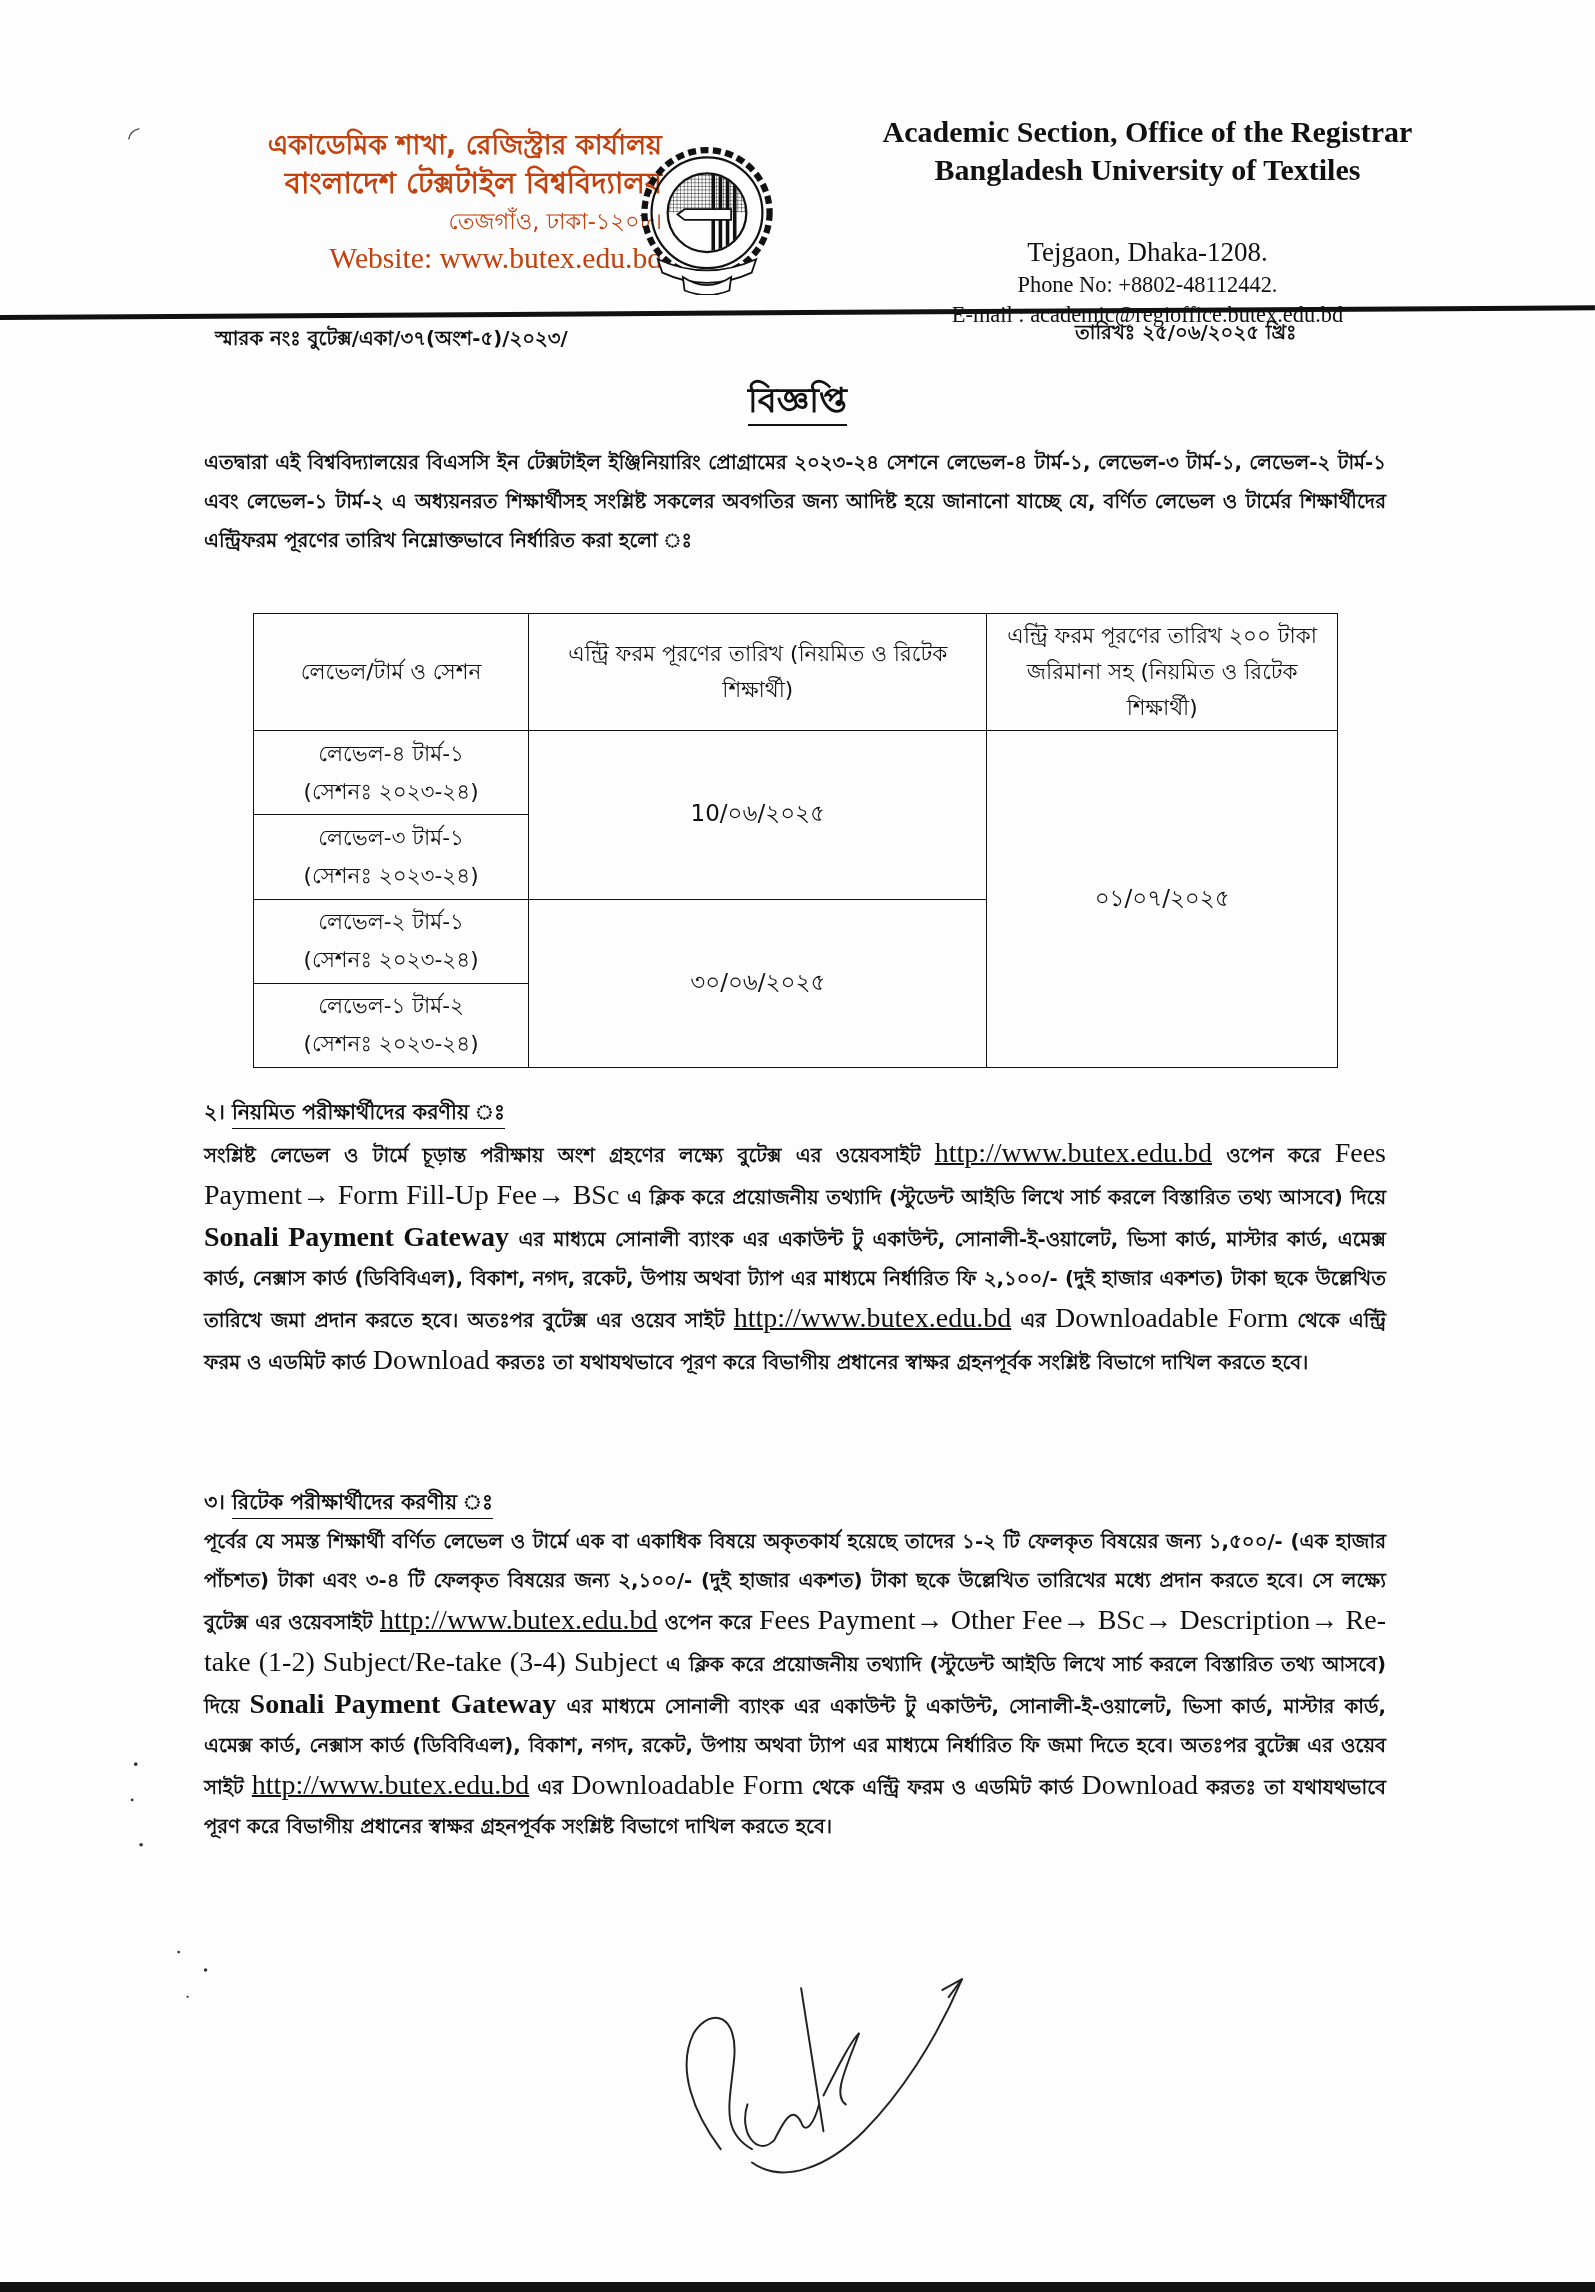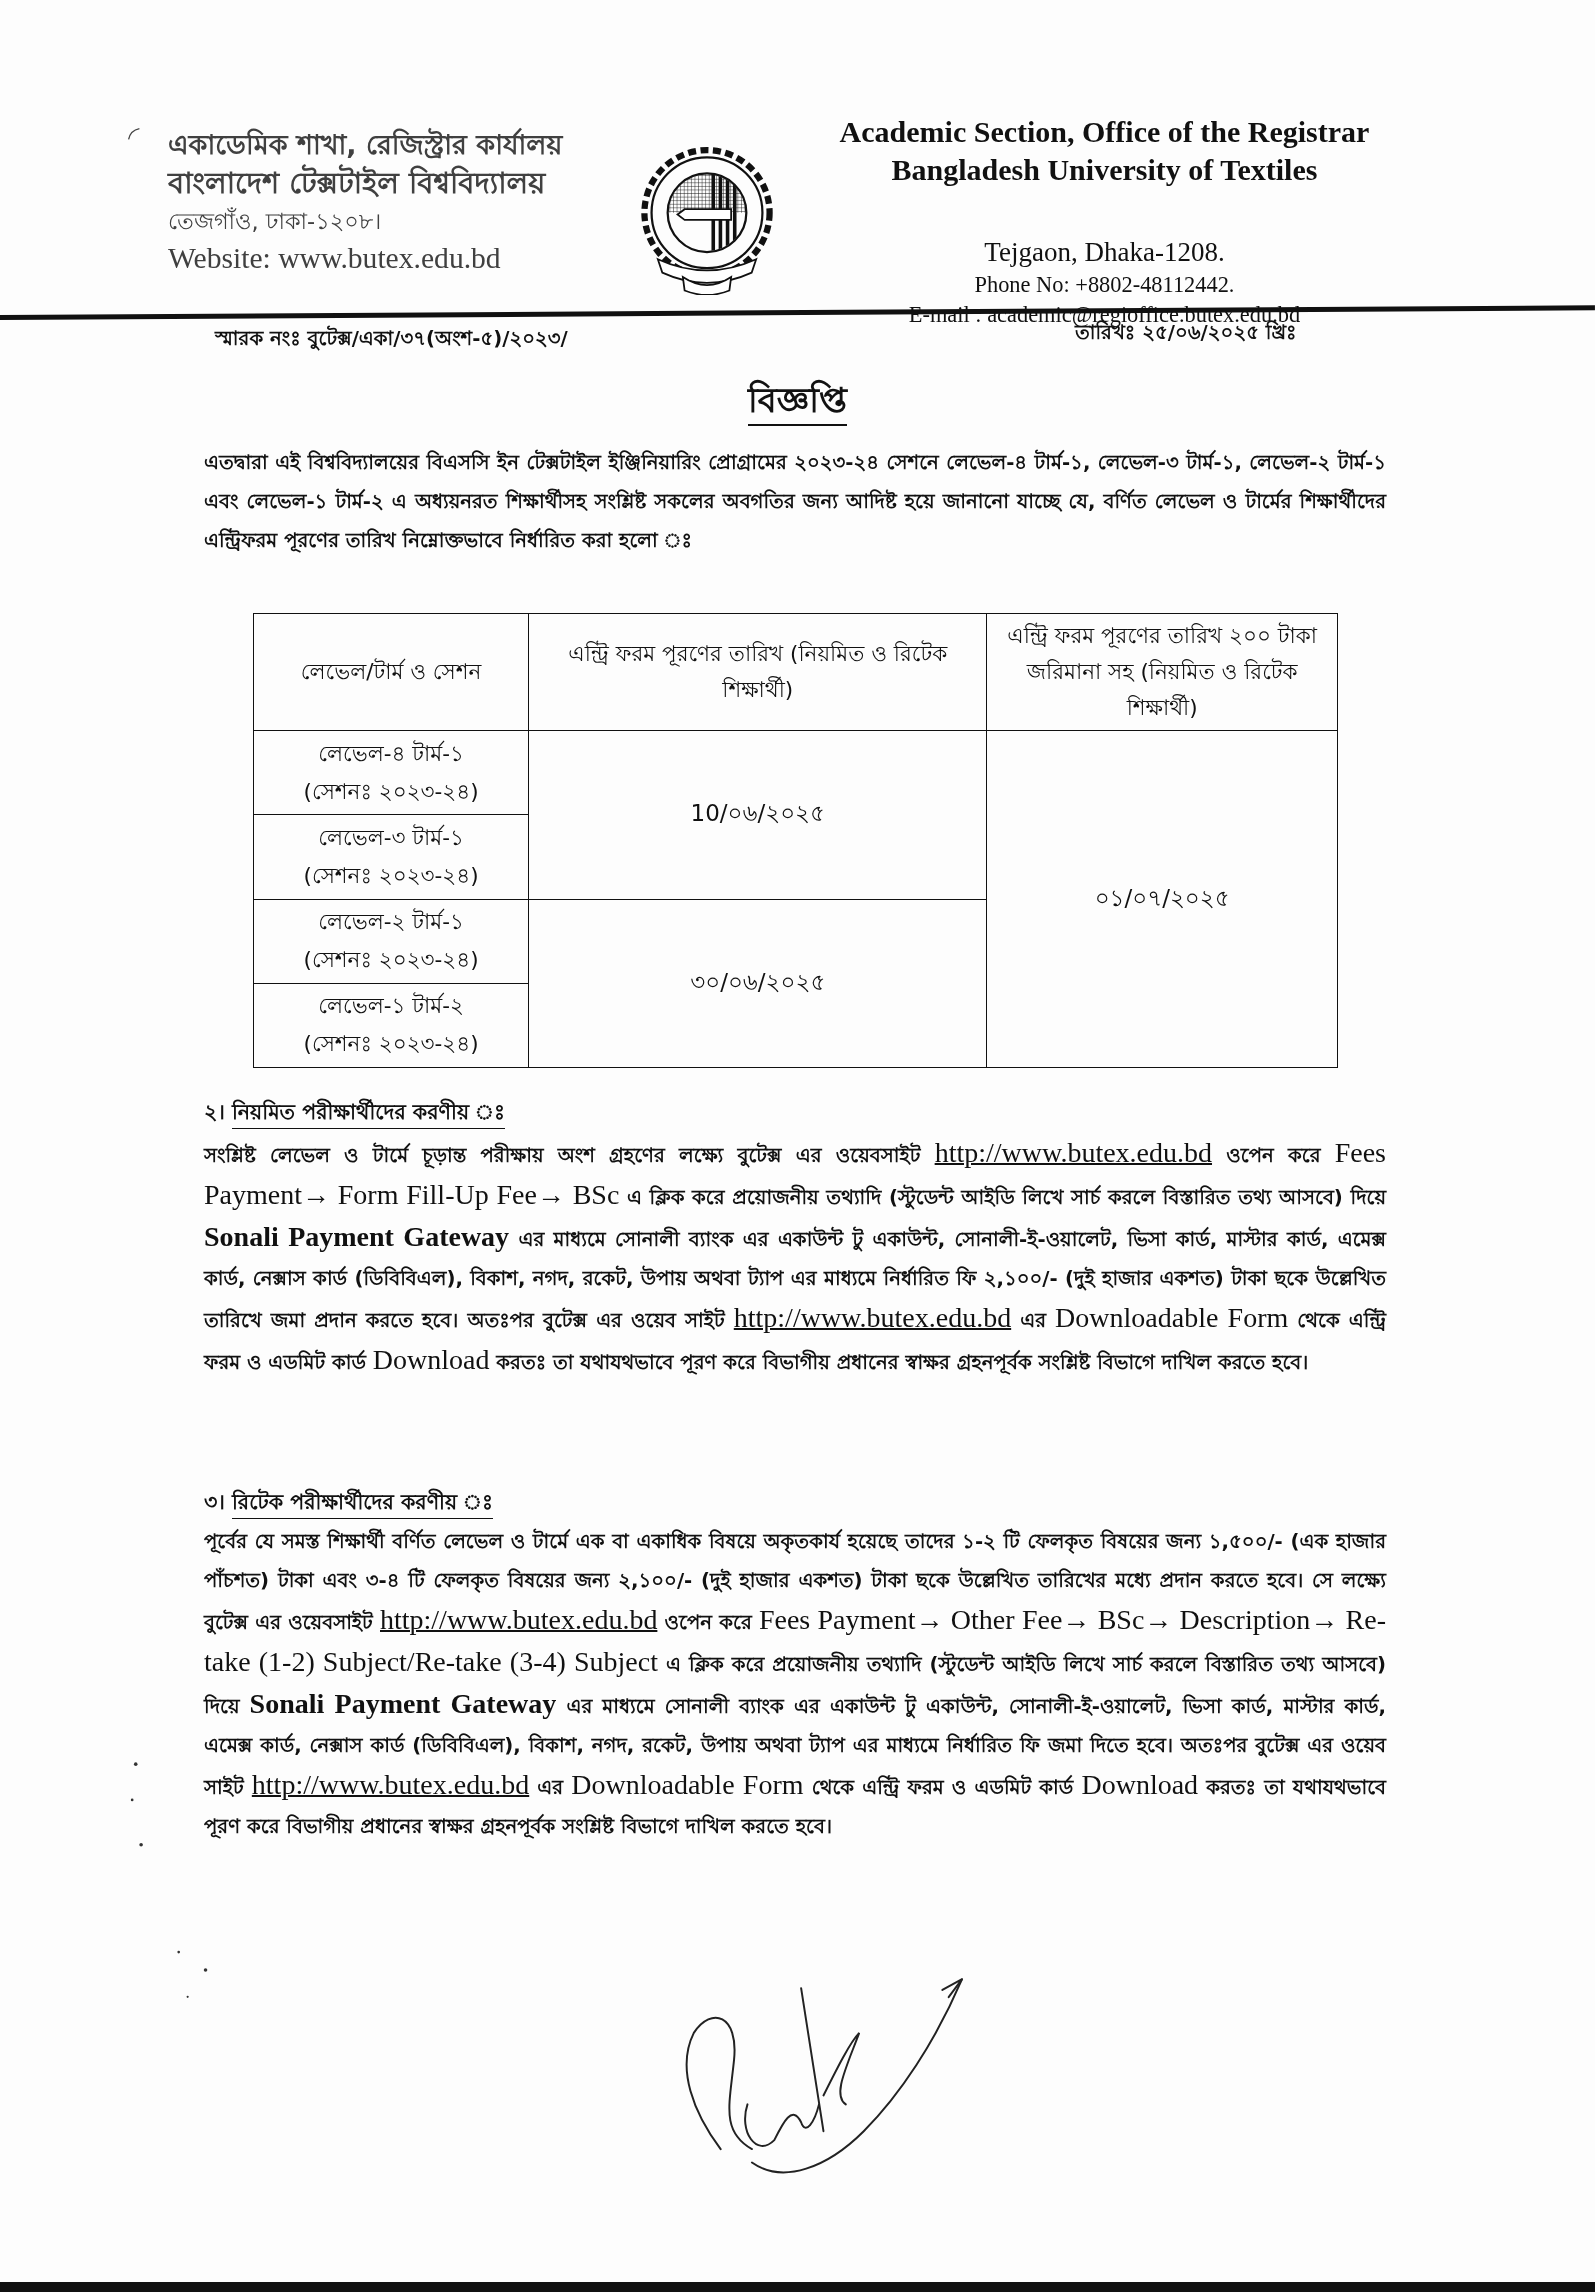--- a/index.html
+++ b/index.html
@@ -1,27 +1,27 @@
 <!DOCTYPE html>
 <html style="font-size:14.3px"><head>
 <meta charset="utf-8">
 <style>
   html, body { margin:0; padding:0; background:#ffffff; }
   body { width:1595px; height:2293px; position:relative; overflow:hidden; color:#111; font-family:"DejaVu Sans", sans-serif; }
   .page { position:absolute; left:0; top:0; width:1595px; height:2293px; background:#fdfdfd; }
 
   
-  .hdr-left { position:absolute; left:168px; top:125px; width:502px; text-align:left; color:#404040; }
+  .hdr-left { position:absolute; left:160px; top:125px; width:502px; text-align:right; color:#c2410c; }
   .hdr-left .l1 { font-size:27px; font-weight:bold; line-height:39px; }
   .hdr-left .l2 { font-size:29px; font-weight:bold; line-height:39px; }
   .hdr-left .l3 { font-size:22.4px; line-height:36px; }
   .hdr-left .l4 { font-size:22.4px; line-height:36px; }
   .hdr-left .l5 { font-family:"Liberation Serif", serif; font-size:29.6px; line-height:38px; }
 
-  .hdr-right { position:absolute; left:800px; top:113px; width:609px; text-align:center; font-family:"Liberation Serif", serif; color:#111; }
+  .hdr-right { position:absolute; left:843px; top:113px; width:609px; text-align:center; font-family:"Liberation Serif", serif; color:#111; }
   .hdr-right .r1 { font-size:30px; font-weight:bold; line-height:38px; }
   .hdr-right .r2 { font-size:30px; font-weight:bold; line-height:38px; }
   .hdr-right .r3 { font-size:27px; line-height:36px;margin-top:45px; }
   .hdr-right .r4 { font-size:22.4px; line-height:30px; }
   .hdr-right .r5 { font-size:22.4px; line-height:30px; }
 
   .logo { position:absolute; left:631px; top:143px; width:152px; height:152px; }
 
   .rule { position:absolute; left:0; top:315px; width:1595px; height:5.4px; background:#111; transform:rotate(-0.35deg); transform-origin:left center; }
 

